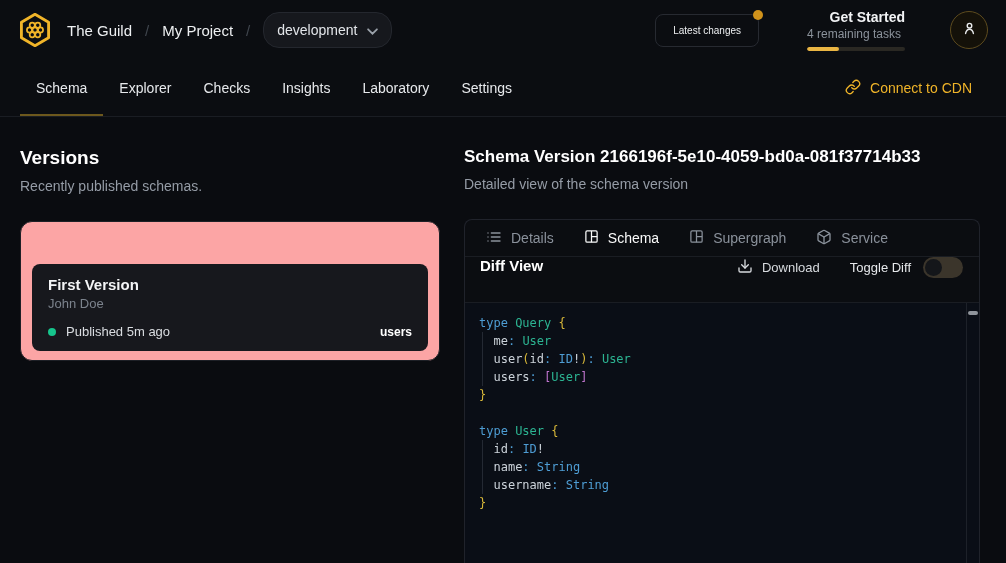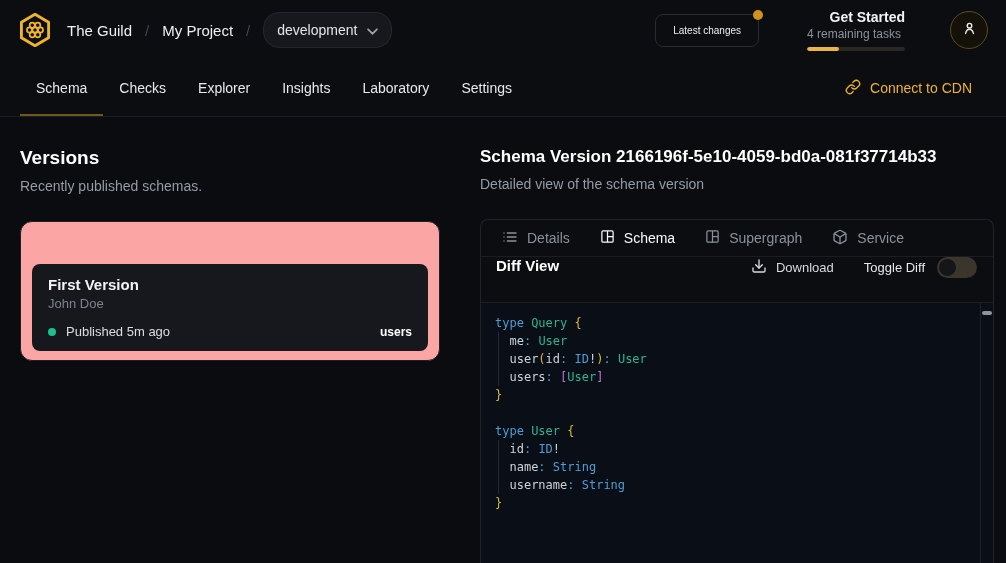--- a/index.html
+++ b/index.html
@@ -25,21 +25,21 @@
   .avatar { margin-left: 45px; width: 38px; height: 38px; flex: none; border-radius: 50%; background: #141109; border: 1.5px solid #5d4b1e; display: flex; align-items: center; justify-content: center; }
 
   
   .mainnav { height: 57px; display: flex; align-items: stretch; border-bottom: 1px solid #1a1d23; padding: 0 34px 0 20px; background: #0b0d11; }
   .nav-tab { position: relative; display: flex; align-items: center; padding: 0 16px; font-size: 14px; color: #e7e9ec; background: none; border: none; }
   .nav-tab.active::after, .nav-tab.secondary::after { content: ""; position: absolute; left: 0; right: 0; bottom: 0; height: 2px; background: #f0b429; }
   .nav-tab.secondary::after { background: #6d581d; }
   .cdn { margin-left: auto; display: flex; align-items: center; gap: 9px; color: #f0b429; font-size: 14px; background: none; border: none; }
 
   
-  .main { display: flex; gap: 40px; padding: 30px 12px 0 20px; height: 446px; }
+  .main { display: flex; gap: 24px; padding: 30px 26px 0 20px; height: 446px; }
   .left-col { width: 420px; flex: none; }
   .right-col { flex: 1; min-width: 0; display: flex; flex-direction: column; }
   .col-title-lg { font-size: 19px; font-weight: 700; color: #fff; }
   .col-title-md { font-size: 17px; font-weight: 700; color: #fff; white-space: nowrap; }
   .col-sub { font-size: 14px; color: #959ca6; margin-top: 9px; }
 
   .versions-card { margin-top: 27px; background: #fca5a5; border: 1px solid #1d2026; border-radius: 12px; padding: 42px 11px 11px; height: 140px; }
   .version-item { background: #17181d; border-radius: 8px; height: 87px; padding: 12px 16px; cursor: pointer; }
   .v-name { font-size: 15px; font-weight: 700; color: #f3f4f6; }
   .v-author { font-size: 13px; color: #7c838d; margin-top: 3px; }
@@ -120,22 +120,22 @@
         <circle cx="12" cy="8" r="3.2"></circle>
           <path d="M6.5 19c.8-4 2.8-6 5.5-6s4.7 2 5.5 6"></path>
       </svg>
     </span>
   </button>
 </header>
 
 <nav class="mainnav">
   <div style="display:flex; align-items:stretch;" id="nav-tabs">
       <button class="nav-tab secondary">Schema</button>
+      <button class="nav-tab">Explorer</button>
       <button class="nav-tab">Checks</button>
-      <button class="nav-tab">Explorer</button>
       <button class="nav-tab">Insights</button>
       <button class="nav-tab">Laboratory</button>
       <button class="nav-tab">Settings</button>
     </div>
   <button class="cdn">
     <span>
       <svg width="16" height="16" viewBox="0 0 24 24" fill="none" stroke="#f0b429" stroke-width="2" stroke-linecap="round" stroke-linejoin="round">
         <path d="M10 13a5 5 0 0 0 7.54.54l3-3a5 5 0 0 0-7.07-7.07l-1.72 1.71"></path>
         <path d="M14 11a5 5 0 0 0-7.54-.54l-3 3a5 5 0 0 0 7.07 7.07l1.71-1.71"></path>
       </svg>

